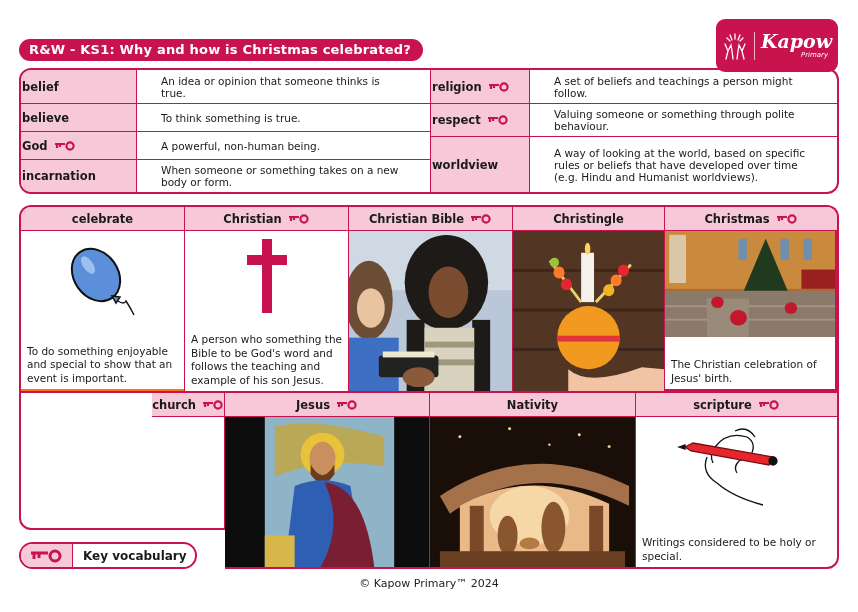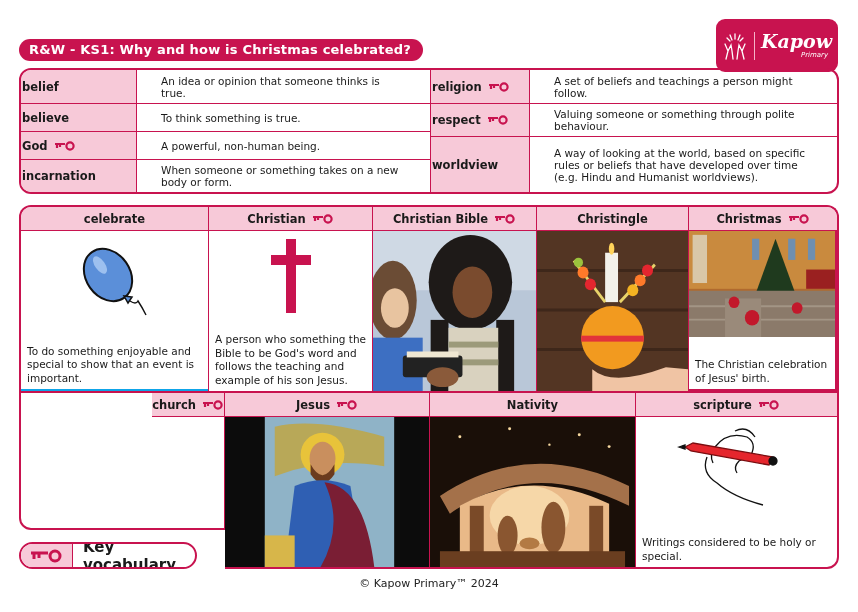--- a/index.html
+++ b/index.html
@@ -71,21 +71,21 @@
   .c-nativity { width: 206px; }
   .c-scripture { flex: 1; border-right: 2px solid #c8134f !important; border-radius: 0 0 12px 0; }
 
   .photo { position: absolute; inset: 0; }
 
   .legend {
     position: absolute; left: 19px; top: 542px; width: 178px; height: 27px;
     border: 2px solid #c8134f; border-radius: 14px; overflow: hidden; display: flex;
   }
   .legend-key { width: 52px; background: #f7c9d8; border-right: 1.5px solid #c8134f; display: flex; align-items: center; justify-content: center; }
-  .legend-label { flex: 1; display: flex; align-items: center; padding-left: 10px; font-size: 15px; font-weight: bold; }
+  .legend-label { flex: 1; display: flex; align-items: center; padding-left: 10px; font-size: 12px; font-weight: bold; }
 
   .footer { position: absolute; left: 0; right: 0; top: 577px; text-align: center; font-size: 11px; color: #222; }
 </style>
 </head>
 <body>
 
 <div class="title-bar">R&amp;W - KS1: Why and how is Christmas celebrated?</div>
 
 <div class="logo">
   <div class="logo-hands">
@@ -164,25 +164,25 @@
       <div class="gterm">
           <span>worldview</span>
         </div>
       <div class="gdef">A way of looking at the world, based on specific rules or beliefs that have developed over time (e.g. Hindu and Humanist worldviews).</div>
     </div>
   </div>
 </div>
 
 <div class="cards1">
 
-  <div class="card" style="width:188px">
+  <div class="card" style="width:164px">
     <div class="card-head">
         <span>celebrate</span>
       </div>
-    <div class="card-body" style="border-bottom:2px solid #0ea5e9">
+    <div class="card-body" style="border-bottom:2px solid #f97316">
       <div class="illus" style="top:10px">
         <svg width="90" height="80" viewBox="0 0 90 80">
           <ellipse cx="38" cy="34" rx="22" ry="28" transform="rotate(-35 38 34)" fill="#5b8fd9" stroke="#111" stroke-width="2"></ellipse>
           <ellipse cx="30" cy="24" rx="5" ry="10" transform="rotate(-35 30 24)" fill="#9dc0ef"></ellipse>
           <path d="M54 55 L58 62 L62 56 Z" fill="#5b8fd9" stroke="#111" stroke-width="1.5"></path>
           <path d="M60 60 Q66 64 68 60 Q72 66 76 74" stroke="#111" stroke-width="1.4" fill="none"></path>
         </svg>
       </div>
       <div class="card-text">To do something enjoyable and special to show that an event is important.</div>
     </div>

